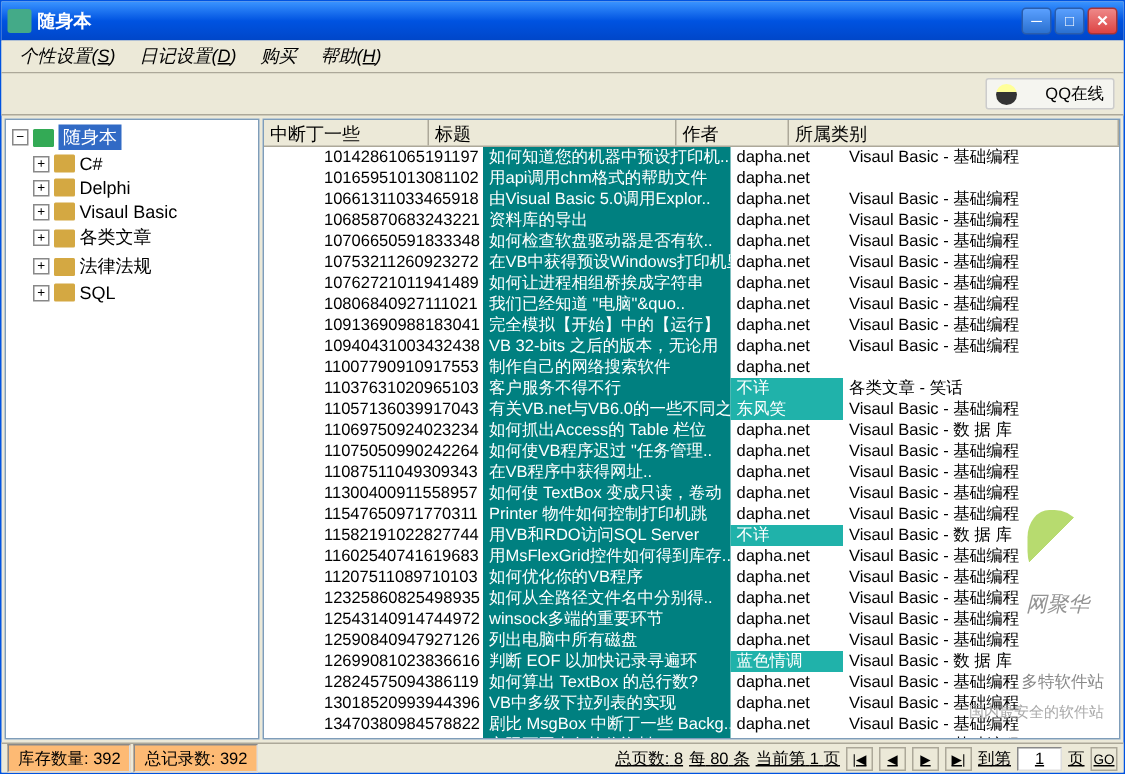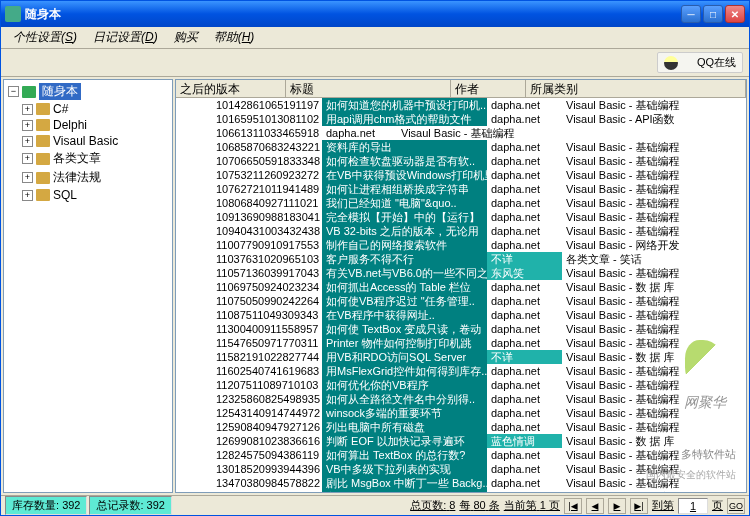--- a/index.html
+++ b/index.html
@@ -32,21 +32,21 @@
 .col-code { width: 110px; }
 .col-title { width: 165px; }
 .col-author { width: 75px; }
 .col-cat { flex: 1; }
 .table-body { flex: 1; overflow-y: auto; font-size: 11px; margin-left: 36px; }
 .row { display: flex; height: 14px; line-height: 14px; }
 .td { padding: 0 4px; overflow: hidden; white-space: nowrap; text-overflow: clip; }
 .td.col-title { background: #008080; color: white; }
 .td.col-author.special { background: #20b2aa; color: white; }
 .statusbar { height: 20px; background: #ece9d8; border-top: 1px solid #aca899; display: flex; align-items: center; font-size: 11px; padding: 0 4px; gap: 2px; }
-.status-cell { border: 1px inset #ddd; padding: 1px 6px; background: #5eead4; }
+.status-cell { border: 1px inset #ddd; padding: 1px 6px; background: #fdba74; }
 .pager { display: flex; align-items: center; gap: 4px; margin-left: auto; text-decoration: underline; }
 .pager-btn { width: 18px; height: 16px; border: 1px solid #aca899; background: #ece9d8; display: flex; align-items: center; justify-content: center; font-size: 9px; cursor: pointer; }
 .pager-input { width: 30px; height: 16px; border: 1px inset #ddd; font-size: 11px; text-align: center; }
 .watermark { position: absolute; right: 20px; bottom: 80px; opacity: 0.7; pointer-events: none; text-align: center; font-style: italic; }
 .watermark-logo { width: 40px; height: 50px; background: linear-gradient(135deg, #9c3 40%, transparent 40%); border-radius: 40% 60% 50% 50%; margin: 0 auto; }
 .watermark-text { font-size: 14px; color: #666; margin-top: 4px; }
 .watermark-sub { position: absolute; right: 10px; bottom: 30px; font-size: 11px; color: #888; pointer-events: none; }
 .watermark-sub2 { position: absolute; right: 10px; bottom: 10px; font-size: 10px; color: #aaa; pointer-events: none; }
 </style>
 </head>
@@ -113,40 +113,40 @@
           <div class="tree-node">
             <span class="tree-toggle">+</span>
             <span class="tree-icon"></span>
             <span>SQL</span>
           </div>
         </div>
     </div>
 
     <div class="table-panel">
       <div class="table-header">
-        <div class="th col-code">之后的版本</div>
+        <div class="th col-code">中断丁一些</div>
         <div class="th col-title">标题</div>
         <div class="th col-author">作者</div>
         <div class="th col-cat">所属类别</div>
       </div>
       <div class="table-body" id="table-body">
           <div class="row">
             <div class="td col-code">10142861065191197</div>
             <div class="td col-title">如何知道您的机器中预设打印机..</div>
             <div class="td col-author">dapha.net</div>
             <div class="td col-cat">Visaul Basic - 基础编程</div>
           </div>
           <div class="row">
             <div class="td col-code">10165951013081102</div>
             <div class="td col-title">用api调用chm格式的帮助文件</div>
             <div class="td col-author">dapha.net</div>
-            <div class="td col-cat">Visaul Basic - API函数</div>
           </div>
           <div class="row">
             <div class="td col-code">10661311033465918</div>
+            <div class="td col-title">由Visual Basic 5.0调用Explor..</div>
             <div class="td col-author">dapha.net</div>
             <div class="td col-cat">Visaul Basic - 基础编程</div>
           </div>
           <div class="row">
             <div class="td col-code">10685870683243221</div>
             <div class="td col-title">资料库的导出</div>
             <div class="td col-author">dapha.net</div>
             <div class="td col-cat">Visaul Basic - 基础编程</div>
           </div>
           <div class="row">
@@ -182,21 +182,20 @@
           <div class="row">
             <div class="td col-code">10940431003432438</div>
             <div class="td col-title">VB 32-bits 之后的版本，无论用</div>
             <div class="td col-author">dapha.net</div>
             <div class="td col-cat">Visaul Basic - 基础编程</div>
           </div>
           <div class="row">
             <div class="td col-code">11007790910917553</div>
             <div class="td col-title">制作自己的网络搜索软件</div>
             <div class="td col-author">dapha.net</div>
-            <div class="td col-cat">Visaul Basic - 网络开发</div>
           </div>
           <div class="row">
             <div class="td col-code">11037631020965103</div>
             <div class="td col-title">客户服务不得不行</div>
             <div class="td col-author special">不详</div>
             <div class="td col-cat">各类文章 - 笑话</div>
           </div>
           <div class="row">
             <div class="td col-code">11057136039917043</div>
             <div class="td col-title">有关VB.net与VB6.0的一些不同之处</div>

